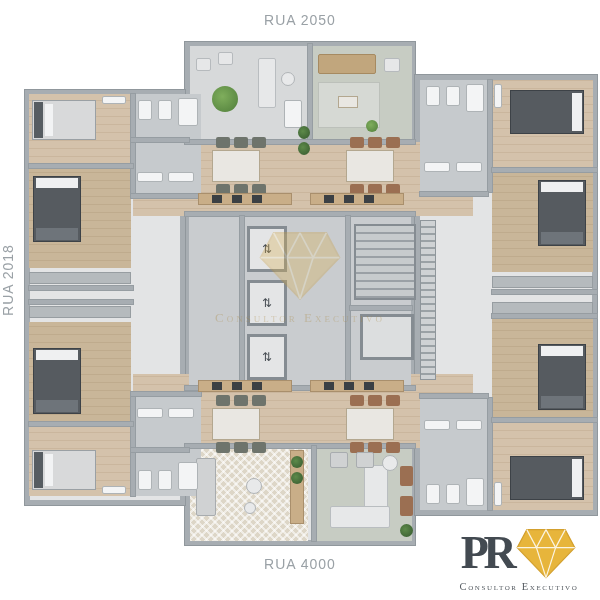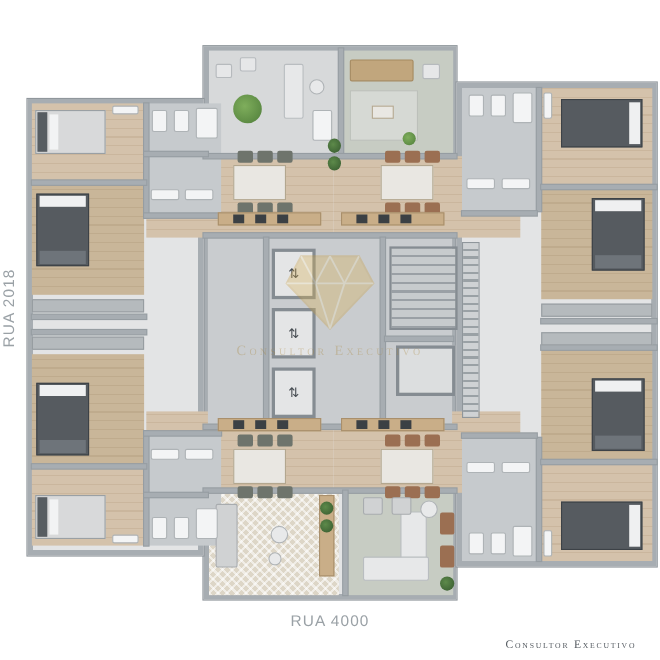--- a/index.html
+++ b/index.html
@@ -58,20 +58,21 @@
   .logo-row{display:flex;align-items:center;justify-content:center;gap:4px;}
   .monogram{font-family:"Liberation Serif",serif;font-weight:bold;font-size:46px;line-height:.9;
         color:#434a51;letter-spacing:-0.12em;}
   .tagline{margin-top:1px;font-size:10.5px;letter-spacing:1.6px;color:#555b61;
         font-variant:small-caps;font-family:"Liberation Serif",serif;white-space:nowrap;}
 </style>
 </head>
 <body>
 
 <div class="canvas">
+  <div class="street street-top">RUA 2050</div>
   <div class="street street-left">RUA 2018</div>
 
   <div class="plan">
       <div class="shp shell" style="left: 185px; top: 42px; width: 230px; height: 503px;"></div>
       <div class="shp shell" style="left: 25px; top: 90px; width: 160px; height: 415px;"></div>
       <div class="shp shell" style="left: 415px; top: 75px; width: 182px; height: 440px;"></div>
       <div class="shp tileL" style="left: 190px; top: 46px; width: 118px; height: 96px;"></div>
       <div class="shp carpet" style="left: 312px; top: 46px; width: 100px; height: 96px;"></div>
       <div class="shp wood" style="left: 133px; top: 142px; width: 170px; height: 74px;"></div>
       <div class="shp wood" style="left: 303px; top: 142px; width: 170px; height: 74px;"></div>
@@ -246,15 +247,30 @@
         <line x1="50" y1="6" x2="34" y2="36"></line>
         <line x1="50" y1="6" x2="66" y2="36"></line>
       </g>
     </svg>
     <div class="wm-text">Consultor Executivo</div>
   </div>
 
   <div class="street street-bottom">RUA 4000</div>
 
   <div class="logo">
+    <div class="logo-row">
+      <span class="monogram">PR</span>
+      <svg width="62" height="54" viewBox="0 0 100 90">
+        <polygon points="18,6 82,6 98,36 50,86 2,36" fill="#e7b53b" stroke="#d3a02e" stroke-width="2"></polygon>
+        <g stroke="#ffffff" stroke-width="2" fill="none" opacity="0.85">
+          <line x1="2" y1="36" x2="98" y2="36"></line>
+          <line x1="18" y1="6" x2="34" y2="36"></line>
+          <line x1="82" y1="6" x2="66" y2="36"></line>
+          <line x1="34" y1="36" x2="50" y2="86"></line>
+          <line x1="66" y1="36" x2="50" y2="86"></line>
+          <line x1="50" y1="6" x2="34" y2="36"></line>
+          <line x1="50" y1="6" x2="66" y2="36"></line>
+        </g>
+      </svg>
+    </div>
     <div class="tagline">Consultor Executivo</div>
   </div>
 </div>
 
 </body></html>

